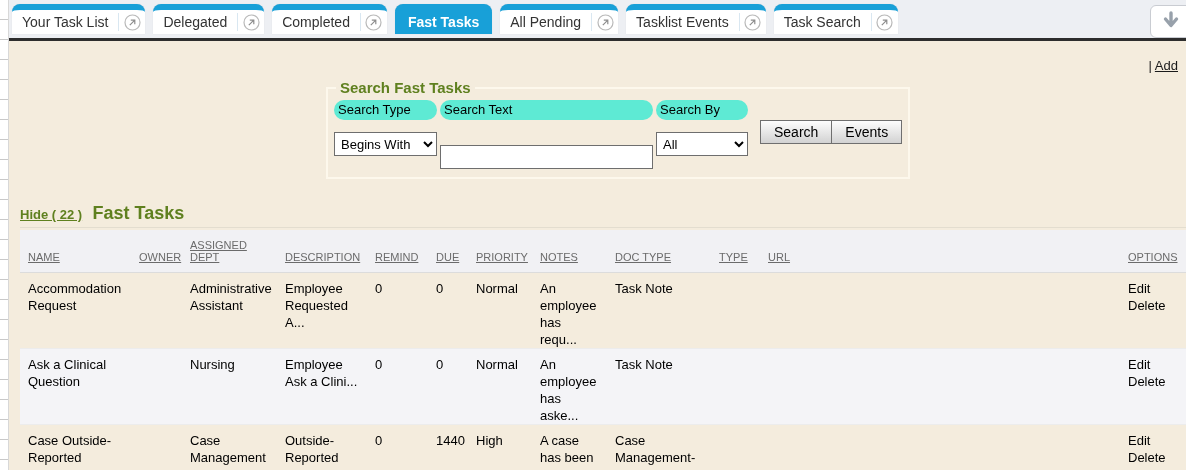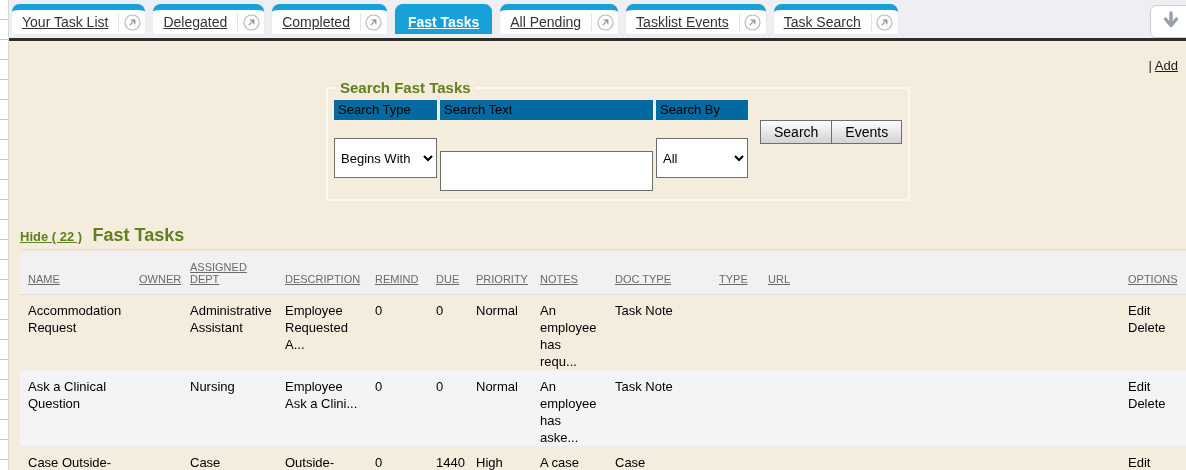--- a/index.html
+++ b/index.html
@@ -16,21 +16,21 @@
   
   .tabbar {
     position:relative; height:41px; background:#edeff3;
     border-bottom:3px solid #2d2d2d;
     display:flex; align-items:flex-end; padding:0 0 4px 12px;
   }
   .tabs { display:flex; gap:8px; }
   .tab {
     display:flex; align-items:center; height:30px; background:#ffffff;
     border-top:6px solid #18a0d8; border-radius:8px 8px 0 0;
-    font-size:14px; color:#333; cursor:pointer; box-shadow:0 0 1px rgba(0,0,0,.15);text-decoration:underline;
+    font-size:14px; color:#333; cursor:pointer; box-shadow:0 0 1px rgba(0,0,0,.15);
   }
   .tab .tab-label { padding:0 10px; white-space:nowrap; }
   .tab .tab-sep { width:1px; align-self:stretch; margin:3px 0; background:#d9e7f1; }
   .tab .popout { width:26px; display:flex; justify-content:center; align-items:center; }
   .tab.active { background:#18a0d8; border-top-color:#18a0d8; color:#fff; font-weight:bold; }
   .tab.active .tab-label { padding:0 13px; }
   .scroll-btn {
     position:absolute; right:-6px; top:5px; width:42px; height:33px;
     background:#fff; border:1px solid #c9ccd2; border-radius:6px;
     display:flex; align-items:center; justify-content:center; cursor:pointer;
@@ -44,25 +44,26 @@
   .search-fieldset {
     margin:6px 0 0 306px; width:542px;
     border:2px solid #fdf8ec; padding:4px 6px 8px 6px;
   }
   .search-fieldset legend {
     font-size:15px; font-weight:bold; color:#5f801f; padding:0 4px; margin-left:2px;
   }
   .search-grid { display:flex; align-items:flex-start; }
   .search-col { display:flex; flex-direction:column; margin-right:3px; }
   .search-col .col-head {
-    background:#0369a1; color:#000; font-size:13px; padding:2px 4px 3px 4px; margin-bottom:18px;
+    background:#5eead4; color:#000; font-size:13px; padding:2px 4px 3px 4px; margin-bottom:12px;
     white-space:nowrap;
+    border-radius:10px;
   }
   .search-col select, .search-col input[type="text"] {
-    height:40px; font-size:13px; font-family:"Liberation Sans", sans-serif;
+    height:24px; font-size:13px; font-family:"Liberation Sans", sans-serif;
     border:1px solid #6e6e6e; background:#fff; color:#000; padding:0 2px;
   }
   .col-type  { width:103px; } .col-type select { width:103px; }
   .col-text  { width:213px;gap:13px; } .col-text input { width:213px; border-color:#8a8a8a; }
   .col-by    { width:92px;  } .col-by select { width:92px; }
   .search-buttons { display:flex; margin:20px 0 0 9px; }
   .btn {
     font-family:"Liberation Sans", sans-serif; font-size:14px; color:#000;
     background:linear-gradient(#fdfdfd,#d2d2d2); border:1px solid #6f6f6f;
     padding:3px 13px; cursor:pointer;

